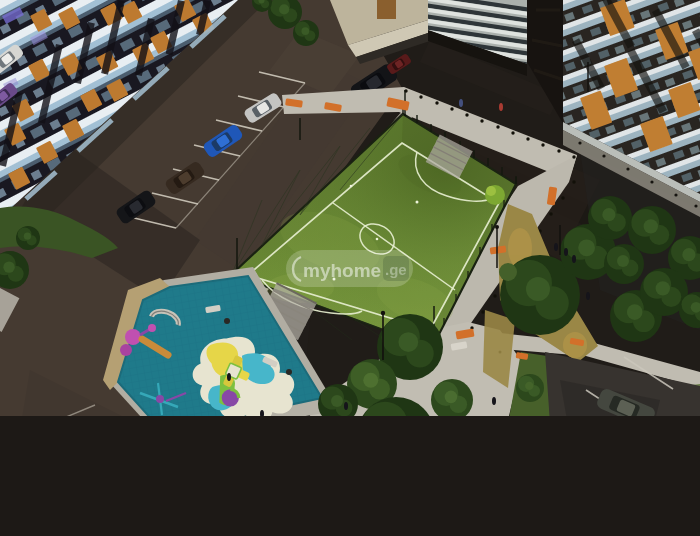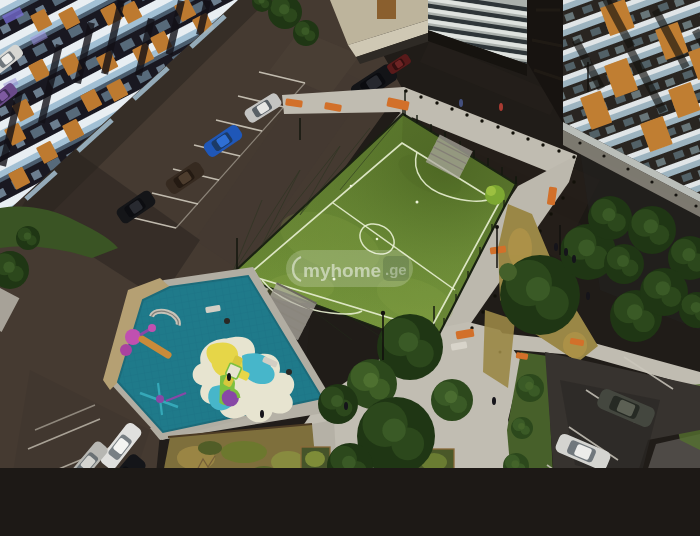--- a/index.html
+++ b/index.html
@@ -1,16 +1,16 @@
 <!DOCTYPE html>
 <html><head>
 <meta charset="utf-8">
 <style>
 html,body{margin:0;padding:0;background:#1d1916;}
-#scene{position:relative;width:700px;height:468px;overflow:hidden;}
+#scene{position:relative;width:700px;height:416px;overflow:hidden;}
 </style>
 </head>
 <body>
 
 <div id="scene">
 <svg width="700" height="536" viewBox="0 0 700 536">
 <defs>
 <linearGradient id="grass" x1="0.2" y1="0" x2="0.8" y2="1">
 <stop offset="0" stop-color="#627c2f"></stop>
 <stop offset="0.5" stop-color="#719138"></stop>

